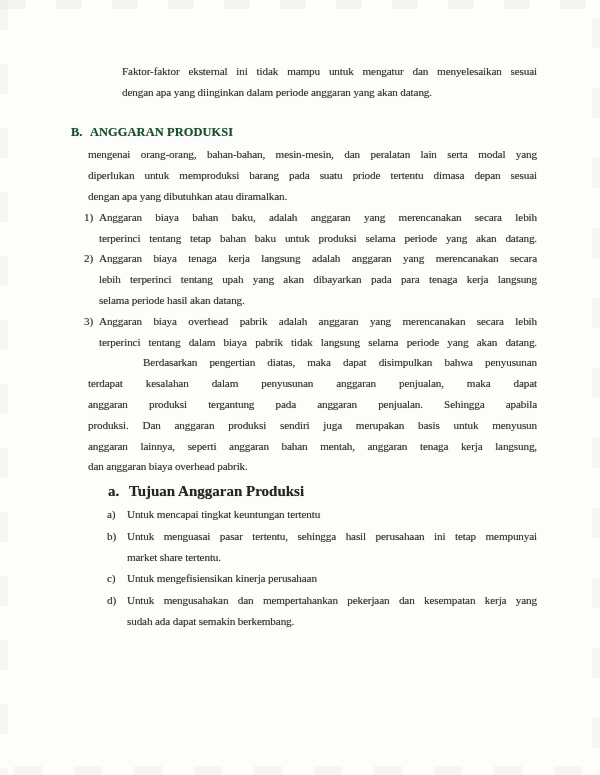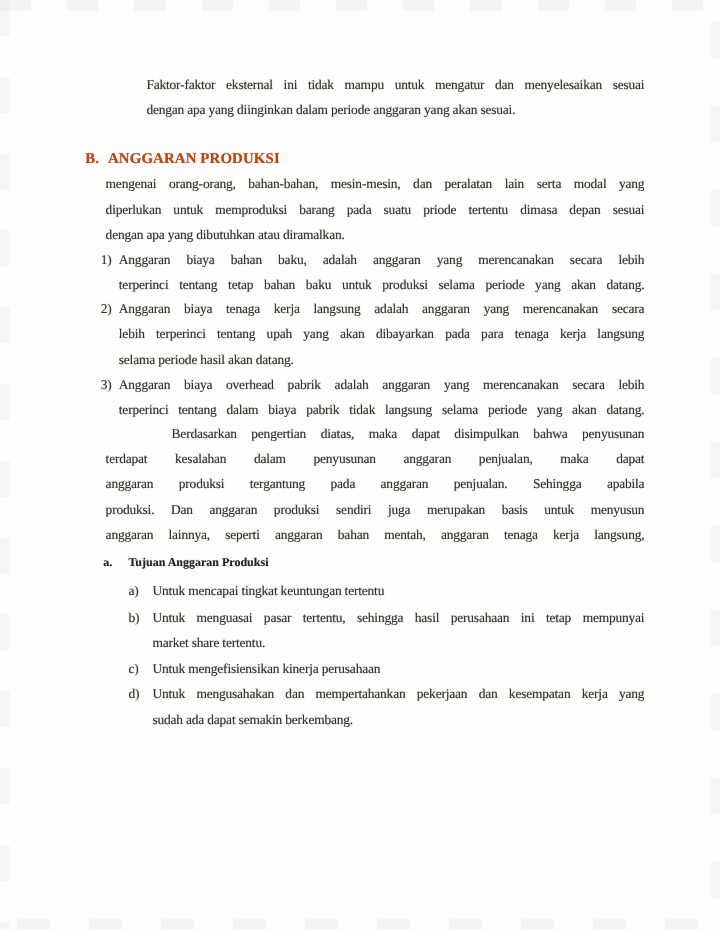--- a/index.html
+++ b/index.html
@@ -49,45 +49,45 @@
   .ind1 .ln.first{padding-left:42px;}
   .ind2 .ln.first{padding-left:55px;}
   .item{position:relative;margin-left:99px;}
   .item > .marker{position:absolute;left:-15px;top:0;height:20.8px;line-height:20.8px;}
   .subitem{position:relative;margin-left:127px;}
   .subitem > .marker{position:absolute;left:-20px;top:0;height:20.8px;line-height:20.8px;}
 
   .b-heading{
     margin-left:71px;margin-top:19px;
     font-weight:bold;font-size:12.4px;letter-spacing:0.1px;
-    color:#c2410c;height:20.8px;line-height:20.8px;
+    color:#14532d;height:20.8px;line-height:20.8px;
   }
   .b-heading .hmarker{display:inline-block;width:19px;}
   .b-heading2{
-    margin-left:86px;margin-top:4px;
-    font-weight:bold;font-size:10px;letter-spacing:0;
+    margin-left:108px;margin-top:4px;
+    font-weight:bold;font-size:15px;letter-spacing:0;
     color:#27231f;height:20.8px;line-height:20.8px;
   }
   .b-heading2 .hmarker{display:inline-block;width:21px;}
 
   .mt2{margin-top:2px;}
   .mt1{margin-top:1px;}
 </style>
 </head>
 <body>
 
 <div class="page">
   <div class="edge edge-top"></div>
   <div class="edge edge-bottom"></div>
   <div class="edge edge-left"></div>
   <div class="edge edge-right"></div>
   <main class="doc" id="doc">
       <div class="blk hang">
         <div class="ln first">Faktor-faktor eksternal ini tidak mampu untuk mengatur dan menyelesaikan sesuai</div>
-        <div class="ln ragged">dengan apa yang diinginkan dalam periode anggaran yang akan sesuai.</div>
+        <div class="ln ragged">dengan apa yang diinginkan dalam periode anggaran yang akan datang.</div>
       </div>
       <div class="b-heading"><span class="hmarker">B.</span><span>ANGGARAN PRODUKSI</span></div>
       <div class="blk body ind1 mt2">
         <div class="ln">mengenai orang-orang, bahan-bahan, mesin-mesin, dan peralatan lain serta modal yang</div>
         <div class="ln">diperlukan untuk memproduksi barang pada suatu priode tertentu dimasa depan sesuai</div>
         <div class="ln ragged">dengan apa yang dibutuhkan atau diramalkan.</div>
       </div>
       <div class="blk item">
         <span class="marker">1)</span>
         <div class="ln first">Anggaran biaya bahan baku, adalah anggaran yang merencanakan secara lebih</div>
@@ -103,20 +103,21 @@
         <span class="marker">3)</span>
         <div class="ln first">Anggaran biaya overhead pabrik adalah anggaran yang merencanakan secara lebih</div>
         <div class="ln">terperinci tentang dalam biaya pabrik tidak langsung selama periode yang akan datang.</div>
       </div>
       <div class="blk body ind2">
         <div class="ln first">Berdasarkan pengertian diatas, maka dapat disimpulkan bahwa penyusunan</div>
         <div class="ln">terdapat kesalahan dalam penyusunan anggaran penjualan, maka dapat</div>
         <div class="ln">anggaran produksi tergantung pada anggaran penjualan. Sehingga apabila</div>
         <div class="ln">produksi. Dan anggaran produksi sendiri juga merupakan basis untuk menyusun</div>
         <div class="ln">anggaran lainnya, seperti anggaran bahan mentah, anggaran tenaga kerja langsung,</div>
+        <div class="ln ragged">dan anggaran biaya overhead pabrik.</div>
       </div>
       <div class="b-heading2"><span class="hmarker">a.</span><span>Tujuan Anggaran Produksi</span></div>
       <div class="blk subitem mt2">
         <span class="marker">a)</span>
         <div class="ln first ragged">Untuk mencapai tingkat keuntungan tertentu</div>
       </div>
       <div class="blk subitem mt1">
         <span class="marker">b)</span>
         <div class="ln first">Untuk menguasai pasar tertentu, sehingga hasil perusahaan ini tetap mempunyai</div>
         <div class="ln ragged">market share tertentu.</div>

